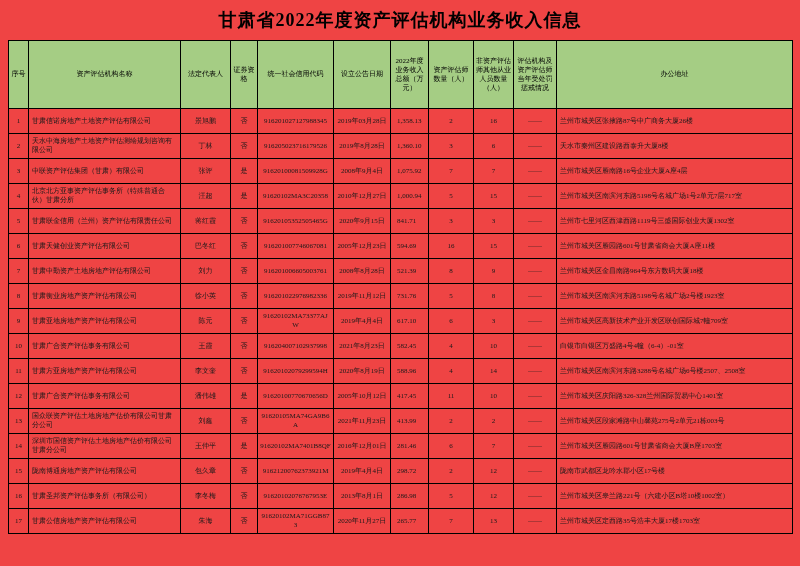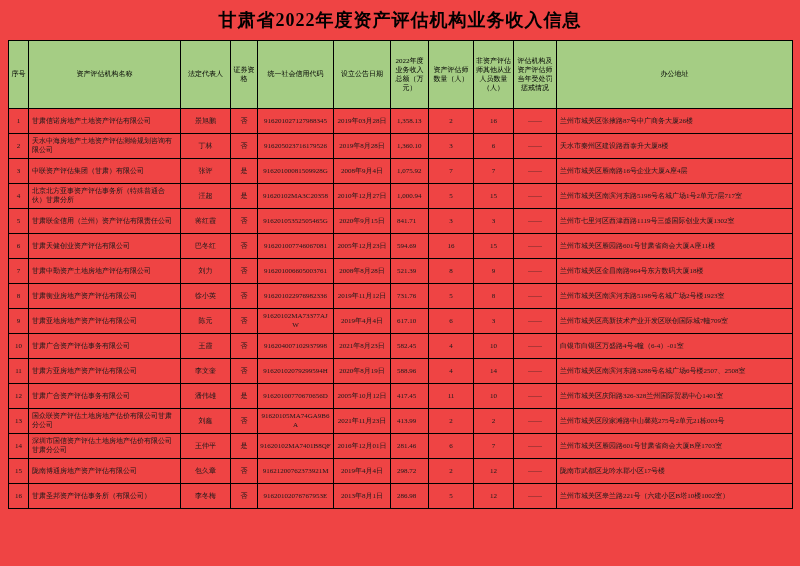--- a/index.html
+++ b/index.html
@@ -286,15 +286,28 @@
           <td>李冬梅</td>
           <td>否</td>
           <td>91620102076767953E</td>
           <td>2013年8月1日</td>
           <td>286.98</td>
           <td>5</td>
           <td>12</td>
           <td>——</td>
           <td>兰州市城关区皋兰路221号（六建小区B塔10楼1002室）</td>
         </tr>
+        <tr>
+          <td>17</td>
+          <td>甘肃公信房地产资产评估有限公司</td>
+          <td>朱海</td>
+          <td>否</td>
+          <td>91620102MA71GGB873</td>
+          <td>2020年11月27日</td>
+          <td>265.77</td>
+          <td>7</td>
+          <td>13</td>
+          <td>——</td>
+          <td>兰州市城关区定西路35号浩丰大厦17楼1703室</td>
+        </tr>
       </tbody>
   </table>
 </div>
 
 </body></html>

